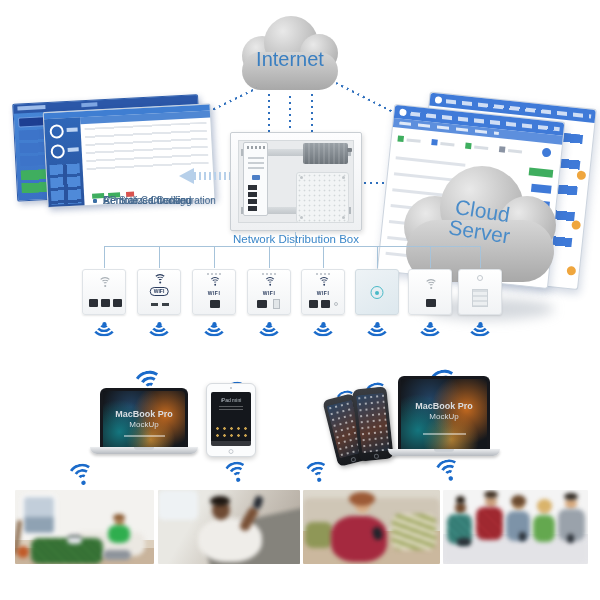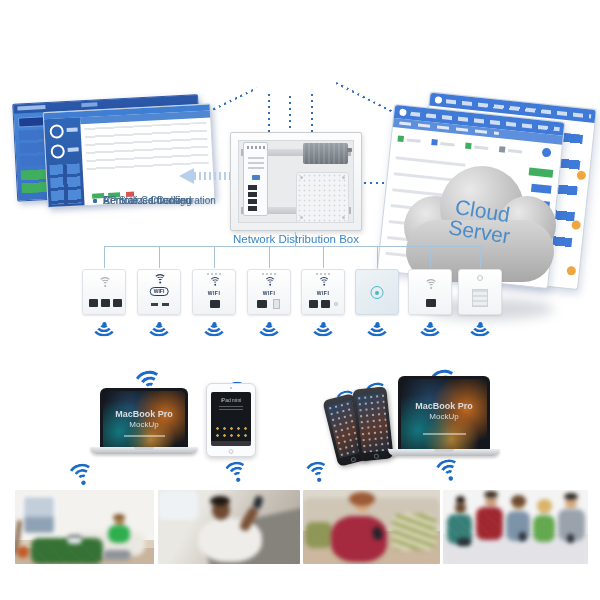--- a/index.html
+++ b/index.html
@@ -102,20 +102,27 @@
   .photo{top:490px;height:74px;overflow:hidden;border-radius:1px;background:#e8e6e2;}
   .blob{filter:blur(2px);border-radius:50%;}
   .sq{border-radius:6px;}
   .refl{border-radius:50%;filter:blur(6px);background:rgba(150,160,172,.4);}
 </style>
 </head>
 <body>
 
 <div id="stage">
 
+  <div class="cloud" style="left:238px;top:12px;width:104px;height:86px;">
+    <span class="bump" style="left:4px;top:24px;width:40px;height:40px;"></span>
+    <span class="bump" style="left:26px;top:4px;width:54px;height:54px;"></span>
+    <span class="bump" style="left:62px;top:22px;width:38px;height:38px;"></span>
+    <span class="base" style="left:4px;right:4px;bottom:8px;height:38px;"></span>
+    <span class="label" style="top:36px;font-size:20px;">Internet</span>
+  </div>
 
   <div class="dotv" style="left:268px;top:94px;height:38px;"></div>
   <div class="dotv" style="left:289px;top:96px;height:36px;"></div>
   <div class="dotv" style="left:311px;top:94px;height:38px;"></div>
   <div class="dotd" style="left:336px;top:82px;width:104px;transform:rotate(27deg);"></div>
   <div class="dotd" style="left:208px;top:111px;width:54px;transform:rotate(-26deg);"></div>
   <div class="doth" style="left:364px;top:182px;width:82px;"></div>
 
   <div class="ldash">
     <div class="lback">

